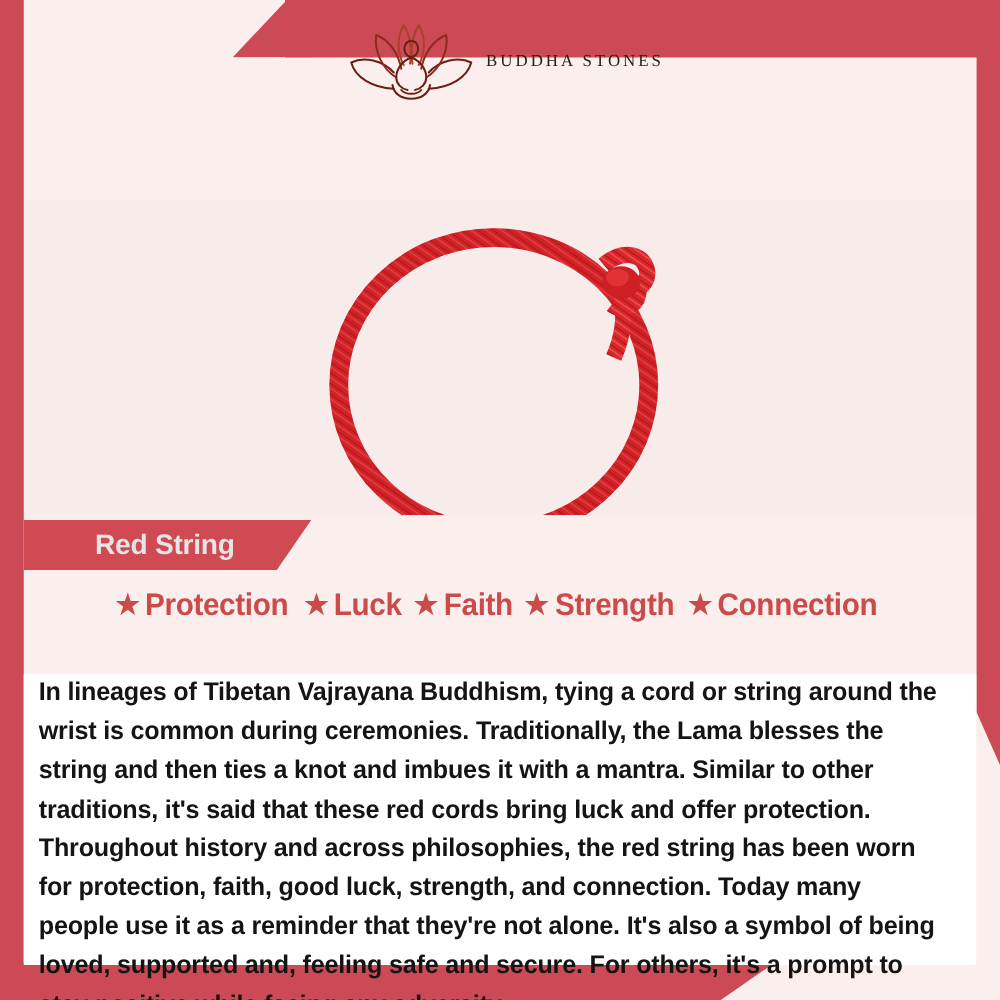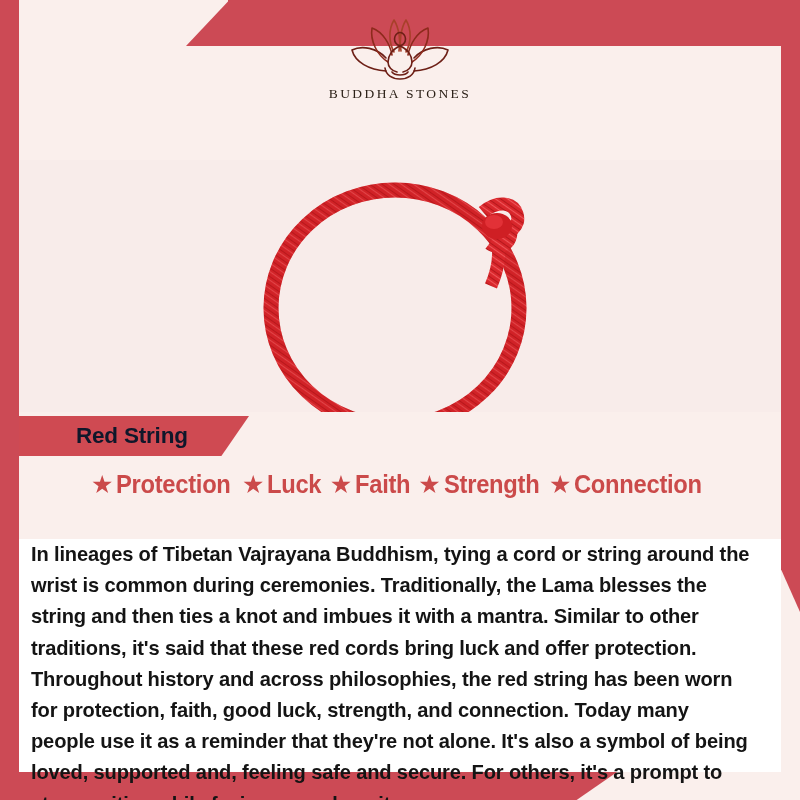--- a/index.html
+++ b/index.html
@@ -81,21 +81,21 @@
     right: 19px;
     height: 160px;
     z-index: 4;
     display: flex;
     flex-direction: column;
     align-items: center;
   }
   .logo-block {
     margin-top: 12px;
     display: flex;
-    flex-direction: column;
+    flex-direction: row;
     align-items: center;
   }
   .logo-mark {
     width: 120px;
     height: 72px;
     display: block;
   }
   .logo-word {
     margin-top: 2px;
     font-family: "Liberation Serif", serif;
@@ -155,21 +155,21 @@
     width: 230px;
     height: 40px;
     background: #cf4a52;
     z-index: 5;
     clip-path: polygon(0 0, 100% 0, 88% 100%, 0 100%);
     display: flex;
     align-items: center;
   }
   .label-banner-text {
     margin-left: 57px;
-    color: #0f172a;
+    color: #e5e5e5;
     font-size: 22.5px;
     font-weight: bold;
     letter-spacing: -0.2px;
     white-space: nowrap;
   }
 
   
   .benefits-row {
     position: absolute;
     top: 464px;

